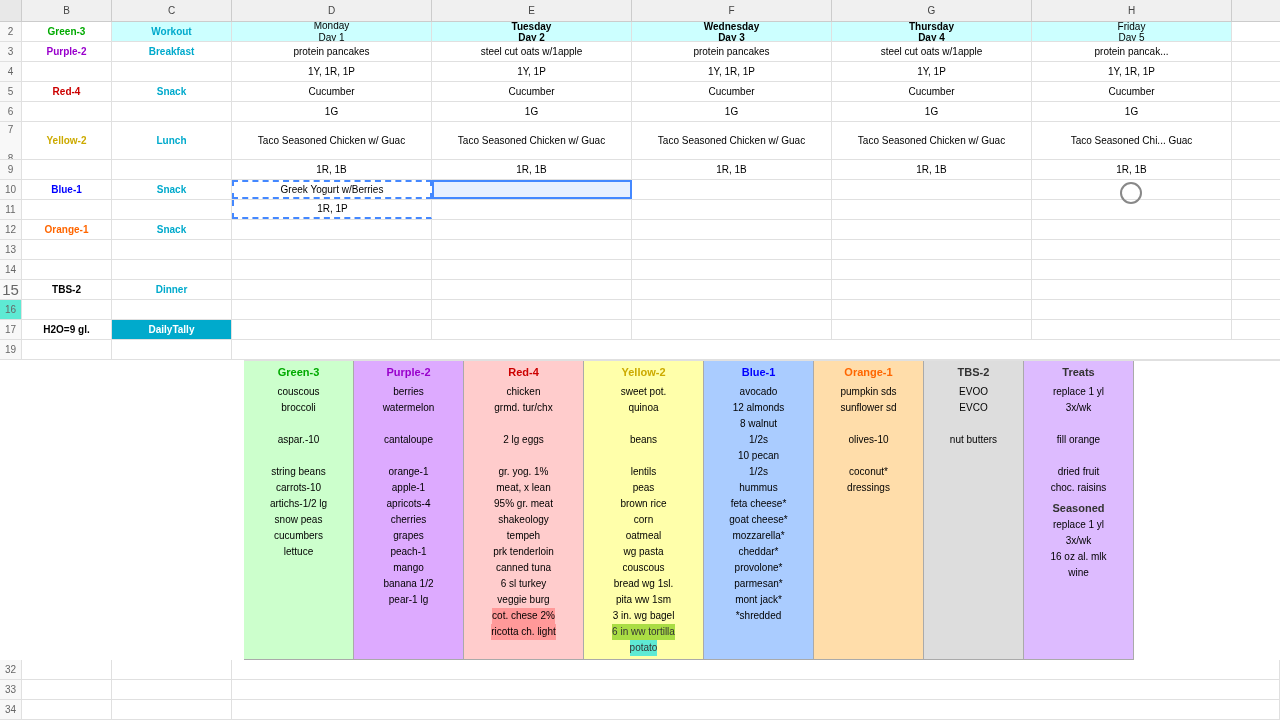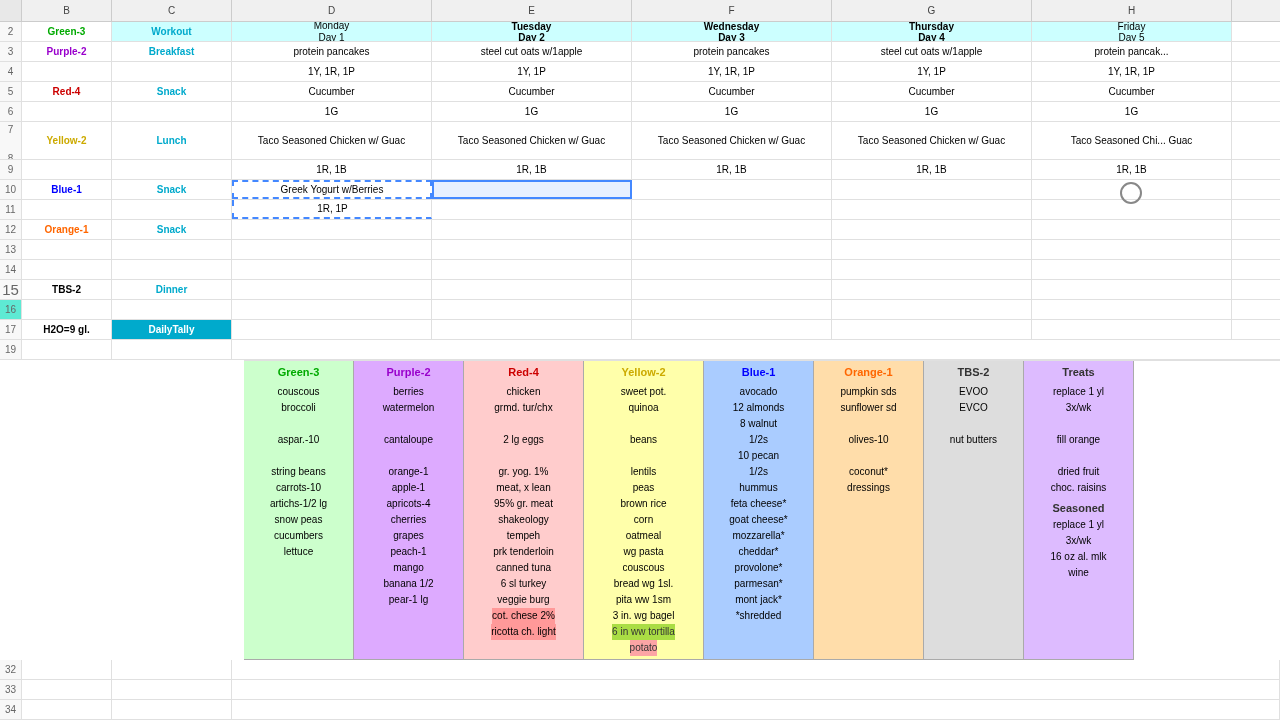--- a/index.html
+++ b/index.html
@@ -298,21 +298,21 @@
         <div>peas</div>
         <div>brown rice</div>
         <div>corn</div>
         <div>oatmeal</div>
         <div>wg pasta</div>
         <div>couscous</div>
         <div>bread wg 1sl.</div>
         <div>pita ww 1sm</div>
         <div>3 in. wg bagel</div>
         <div style="background:#aadd44; color:#333;">6 in ww tortilla</div>
-        <div style="background:#fca5a5; color:#333;text-align:right;">potato</div>
+        <div style="background:#5eead4; color:#333;text-align:right;">potato</div>
       </div>
 
       <div style="background:#aaccff; width:110px; padding:3px 4px; border-right:1px solid #aaa; border-bottom:1px solid #aaa; display:flex; flex-direction:column; align-items:center; font-size:10px; line-height:1.6;">
         <div style="font-weight:bold; color:#0000ff; font-size:11px; margin-bottom:2px;">Blue-1</div>
         <div>avocado</div>
         <div>12 almonds</div>
         <div>8 walnut</div>
         <div>1/2s</div>
         <div>10 pecan</div>
         <div>1/2s</div>

